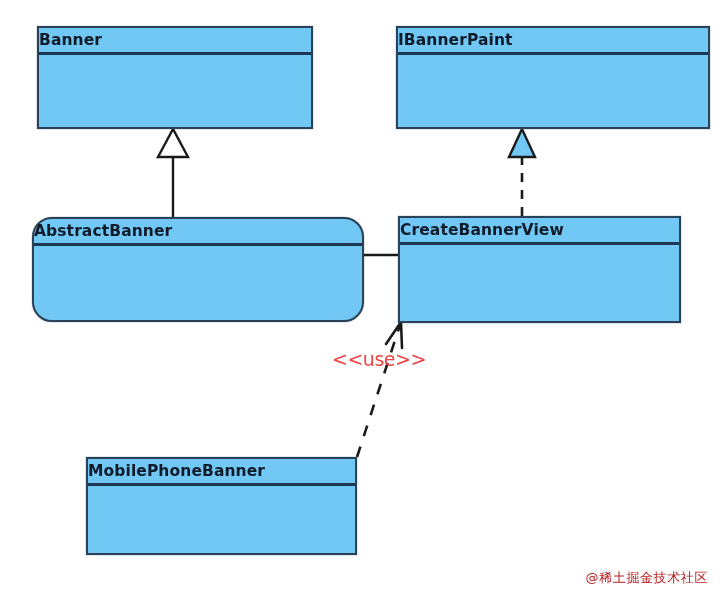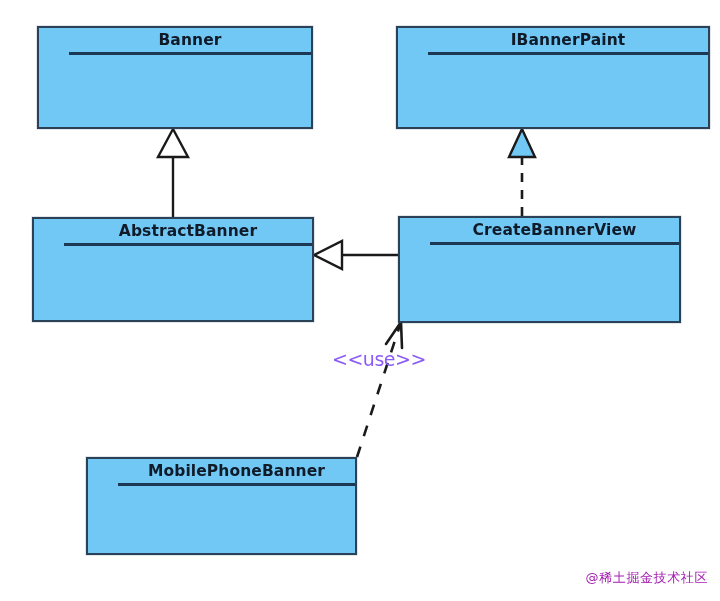--- a/index.html
+++ b/index.html
@@ -41,61 +41,59 @@
     background: #72C8F5;
     border: 2px solid #2b4158;
     display: flex;
     flex-direction: column;
     box-shadow: 0 0 0 0.5px rgba(43,65,88,0.25);
   }
   .uml-class-header {
     box-sizing: border-box;
     height: 27px;
     line-height: 25px;
-    text-align: center;
     font-weight: bold;
     font-size: 15.5px;
     color: #101b2a;
     border-bottom: 3px solid #1d3854;
     letter-spacing: 0.1px;
     overflow: hidden;
     white-space: nowrap;
-    margin-left: 30px;
   }
   .uml-class-body {
     flex: 1 1 auto;
   }
 
   
   #class-banner            { left: 37px;  top: 26px;  width: 276px; height: 103px; }
   #class-ibannerpaint      { left: 396px; top: 26px;  width: 314px; height: 103px; }
-  #class-abstractbanner    { left: 32px;  top: 217px; width: 282px; height: 105px; }
+  #class-abstractbanner    { left: 32px;  top: 217px; width: 332px; height: 105px; border-radius: 20px; }
   #class-createbannerview  { left: 398px; top: 216px; width: 283px; height: 107px; }
   #class-mobilephonebanner { left: 86px;  top: 457px; width: 271px; height: 98px; }
 
   
   .stereotype-label {
     position: absolute;
     z-index: 3;
     font-size: 19px;
-    color: #8b5cf6;
+    color: #ef4444;
     font-family: "DejaVu Sans", "Liberation Sans", sans-serif;
     letter-spacing: -0.5px;
     white-space: nowrap;
   }
   #use-label { left: 332px; top: 348px; }
 
   
   #watermark {
     position: absolute;
     z-index: 4;
     right: 12px;
     bottom: 14px;
     font-size: 13px;
-    color: #a21caf;
+    color: #b91c1c;
     letter-spacing: 0.6px;
     white-space: nowrap;
   }
 </style>
 </head>
 <body>
 
 <div id="diagram-canvas">
 
   <svg id="connector-layer" viewBox="0 0 720 601" width="720" height="601" xmlns="http://www.w3.org/2000/svg">

